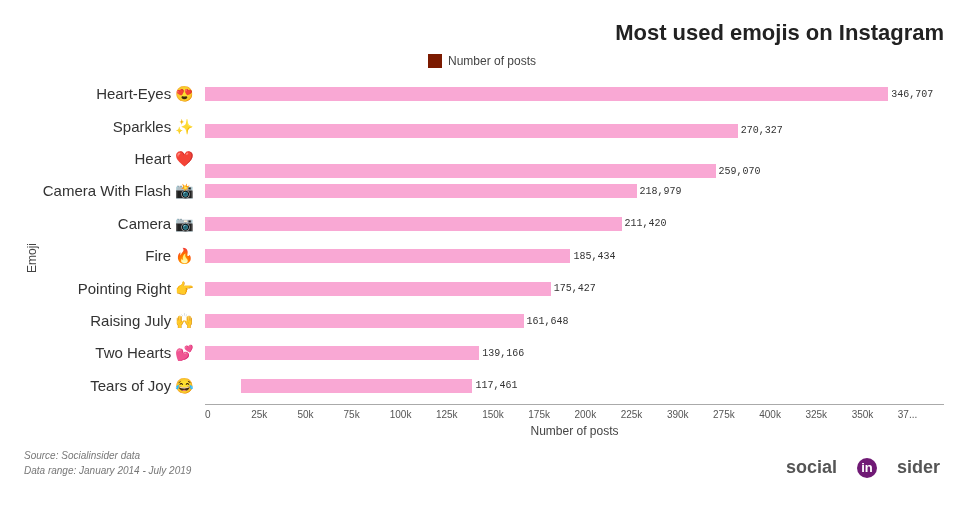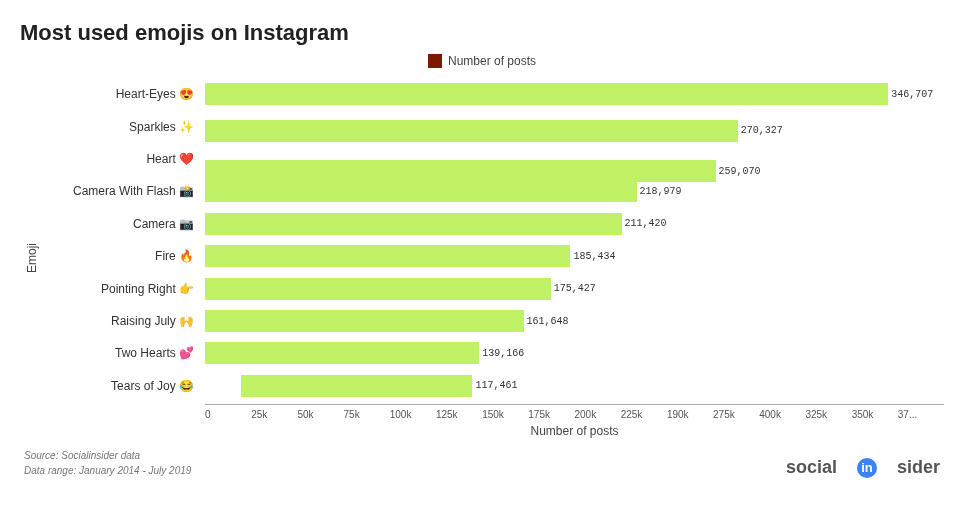--- a/index.html
+++ b/index.html
@@ -13,21 +13,21 @@
       justify-content: center;
     }
     .chart-container {
       width: 974px;
       height: 531px;
       background: #fff;
       padding: 20px 30px 20px 20px;
       position: relative;
     }
     .title {
-      text-align: left;
+      text-align: right;
       font-size: 22px;
       font-weight: bold;
       color: #222;
       margin-bottom: 8px;
     }
     .legend {
       display: flex;
       align-items: center;
       justify-content: center;
       gap: 6px;
@@ -77,35 +77,35 @@
       flex: 1;
       display: flex;
       align-items: center;
       position: relative;
     }
     .bar-label {
       position: absolute;
       left: -165px;
       width: 160px;
       text-align: right;
-      font-size: 12px;
+      font-size: 15px;
       color: #333;
       white-space: nowrap;
       padding-right: 6px;
     }
     .bar-track {
       flex: 1;
       height: 22px;
       position: relative;
       display: flex;
       align-items: center;
     }
     .bar-fill {
-      height: 22px;
-      background: #bef264;
+      height: 14px;
+      background: #f9a8d4;
       position: relative;
       display: flex;
       align-items: center;
       font-family: Liberation Mono, monospace;
     }
     .bar-value {
       position: absolute;
       right: -45px;
       font-size: 10px;
       color: #333;
@@ -155,21 +155,21 @@
       align-items: center;
       font-size: 18px;
       font-weight: bold;
       color: #333;
       gap: 19px;
     }
     .brand-social {
       color: #555;
     }
     .brand-in {
-      background: #3b82f6;
+      background: #701a75;
       color: #fff;
       border-radius: 50%;
       width: 20px;
       height: 20px;
       display: inline-flex;
       align-items: center;
       justify-content: center;
       font-size: 13px;
       font-weight: bold;
       margin: 0 1px;
@@ -279,21 +279,21 @@
           <div class="x-tick">0</div>
           <div class="x-tick">25k</div>
           <div class="x-tick">50k</div>
           <div class="x-tick">75k</div>
           <div class="x-tick">100k</div>
           <div class="x-tick">125k</div>
           <div class="x-tick">150k</div>
           <div class="x-tick">175k</div>
           <div class="x-tick">200k</div>
           <div class="x-tick">225k</div>
-          <div class="x-tick">190k</div>
+          <div class="x-tick">390k</div>
           <div class="x-tick">275k</div>
           <div class="x-tick">400k</div>
           <div class="x-tick">325k</div>
           <div class="x-tick">350k</div>
           <div class="x-tick">37...</div>
         </div>
       <div class="x-axis-label">Number of posts</div>
     </div>
   </div>
 

